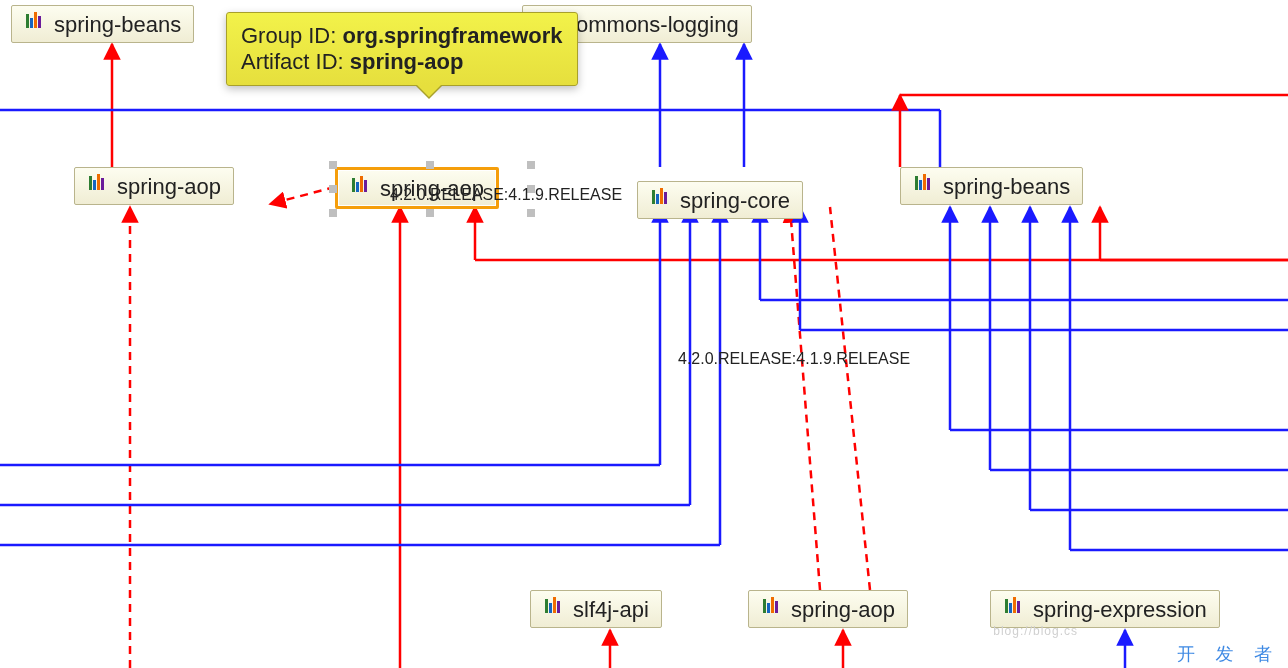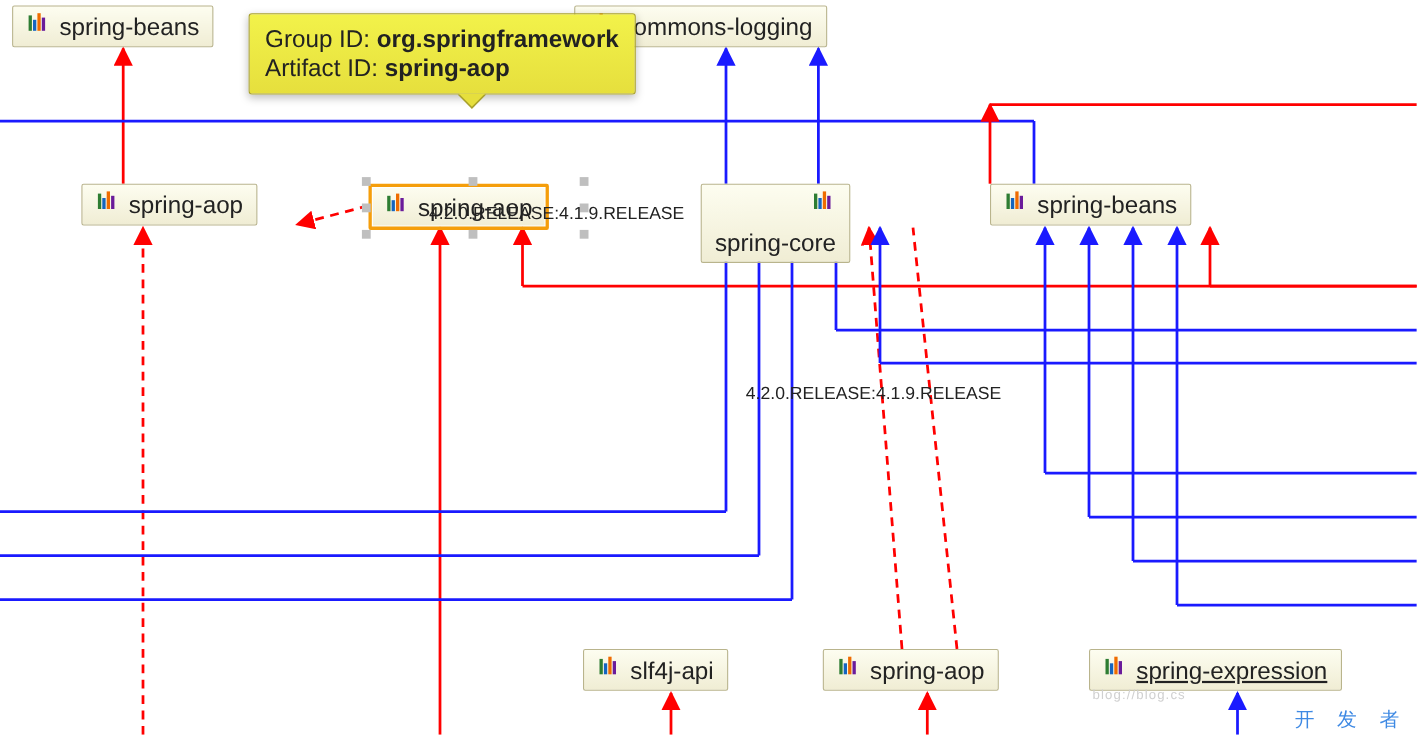--- a/index.html
+++ b/index.html
@@ -112,21 +112,21 @@
     </div>
     <div class="node selected" style="left: 335px; top: 167px;">
       <span><svg width="22" height="22" viewBox="0 0 22 22">
           <rect x="2" y="4" width="3" height="14" fill="#2e7d32"></rect>
           <rect x="6" y="8" width="3" height="10" fill="#1565c0"></rect>
           <rect x="10" y="2" width="3" height="16" fill="#ef6c00"></rect>
           <rect x="14" y="6" width="3" height="12" fill="#6a1b9a"></rect>
         </svg></span>
       <span>spring-aop</span>
     </div>
-    <div class="node" style="left: 637px; top: 167px; flex-direction: column;">
+    <div class="node" style="left: 637px; top: 181px;">
       <span><svg width="22" height="22" viewBox="0 0 22 22">
           <rect x="2" y="4" width="3" height="14" fill="#2e7d32"></rect>
           <rect x="6" y="8" width="3" height="10" fill="#1565c0"></rect>
           <rect x="10" y="2" width="3" height="16" fill="#ef6c00"></rect>
           <rect x="14" y="6" width="3" height="12" fill="#6a1b9a"></rect>
         </svg></span>
       <span>spring-core</span>
     </div>
     <div class="node" style="left: 900px; top: 167px;">
       <span><svg width="22" height="22" viewBox="0 0 22 22">
@@ -148,21 +148,21 @@
     </div>
     <div class="node" style="left: 748px; top: 590px;">
       <span><svg width="22" height="22" viewBox="0 0 22 22">
           <rect x="2" y="4" width="3" height="14" fill="#2e7d32"></rect>
           <rect x="6" y="8" width="3" height="10" fill="#1565c0"></rect>
           <rect x="10" y="2" width="3" height="16" fill="#ef6c00"></rect>
           <rect x="14" y="6" width="3" height="12" fill="#6a1b9a"></rect>
         </svg></span>
       <span>spring-aop</span>
     </div>
-    <div class="node" style="left: 990px; top: 590px; text-decoration: underline;">
+    <div class="node" style="left: 990px; top: 590px;">
       <span><svg width="22" height="22" viewBox="0 0 22 22">
           <rect x="2" y="4" width="3" height="14" fill="#2e7d32"></rect>
           <rect x="6" y="8" width="3" height="10" fill="#1565c0"></rect>
           <rect x="10" y="2" width="3" height="16" fill="#ef6c00"></rect>
           <rect x="14" y="6" width="3" height="12" fill="#6a1b9a"></rect>
         </svg></span>
       <span>spring-expression</span>
     </div>
   </div>
 

